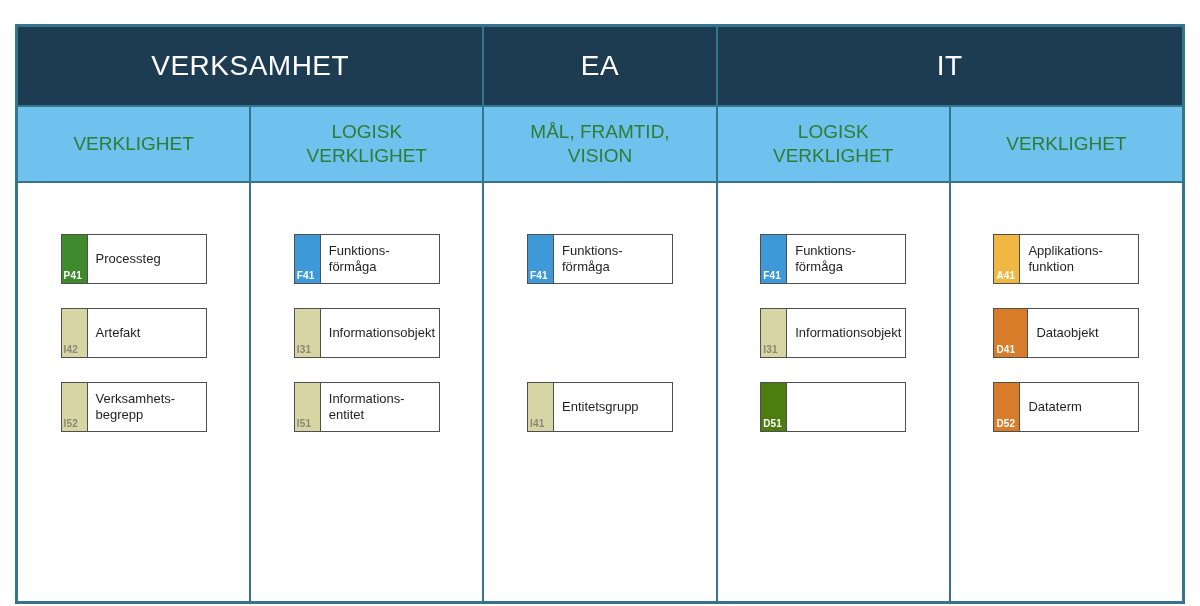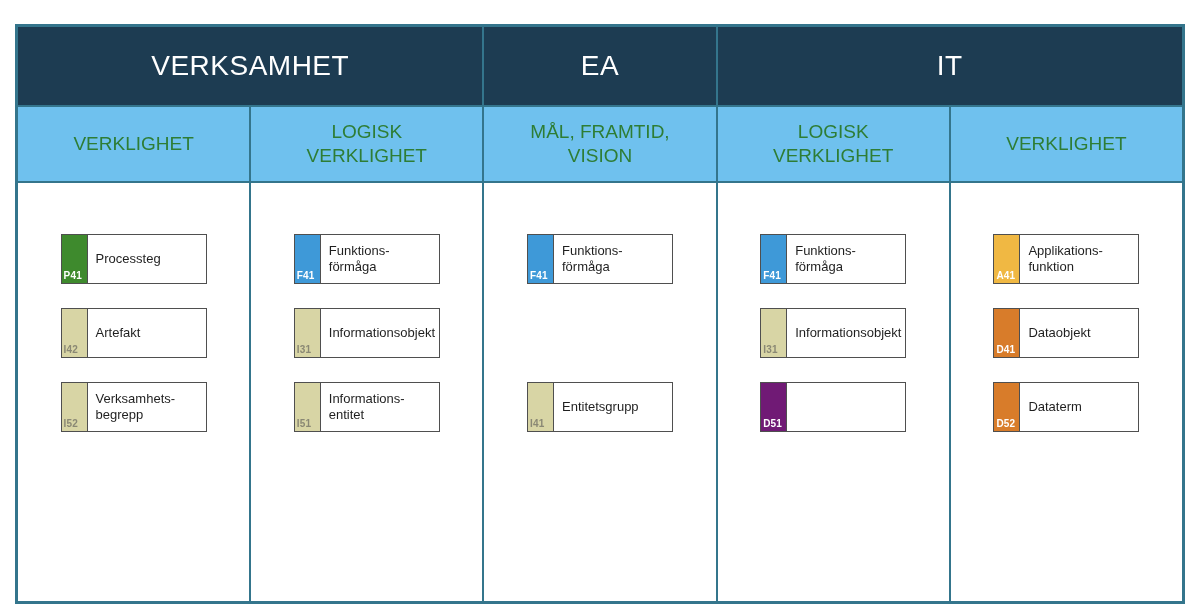--- a/index.html
+++ b/index.html
@@ -188,35 +188,35 @@
             <div class="card-label">Funktions-
 förmåga</div>
           </div>
           <div class="card" style="top: 125px;">
             <div class="card-tab" style="background: rgb(216, 213, 165);">
               <span class="card-code" style="color: rgb(138, 136, 116);">I31</span>
             </div>
             <div class="card-label">Informationsobjekt</div>
           </div>
           <div class="card" style="top: 199px;">
-            <div class="card-tab" style="background: #701a75;">
+            <div class="card-tab" style="background: #4d7c0f;">
               <span class="card-code" style="color: rgb(255, 255, 255);">D51</span>
             </div>
           </div>
         </div>
       <div class="body-cell">
           <div class="card" style="top: 51px;">
             <div class="card-tab" style="background: rgb(240, 184, 67);">
               <span class="card-code" style="color: rgb(255, 255, 255);">A41</span>
             </div>
             <div class="card-label">Applikations-
 funktion</div>
           </div>
           <div class="card" style="top: 125px;">
-            <div class="card-tab" style="background: rgb(216, 124, 42);">
+            <div class="card-tab" style="background: rgb(216, 124, 42); padding-left: 8px;">
               <span class="card-code" style="color: rgb(255, 255, 255);">D41</span>
             </div>
             <div class="card-label">Dataobjekt</div>
           </div>
           <div class="card" style="top: 199px;">
             <div class="card-tab" style="background: rgb(216, 124, 42);">
               <span class="card-code" style="color: rgb(255, 255, 255);">D52</span>
             </div>
             <div class="card-label">Dataterm</div>
           </div>

